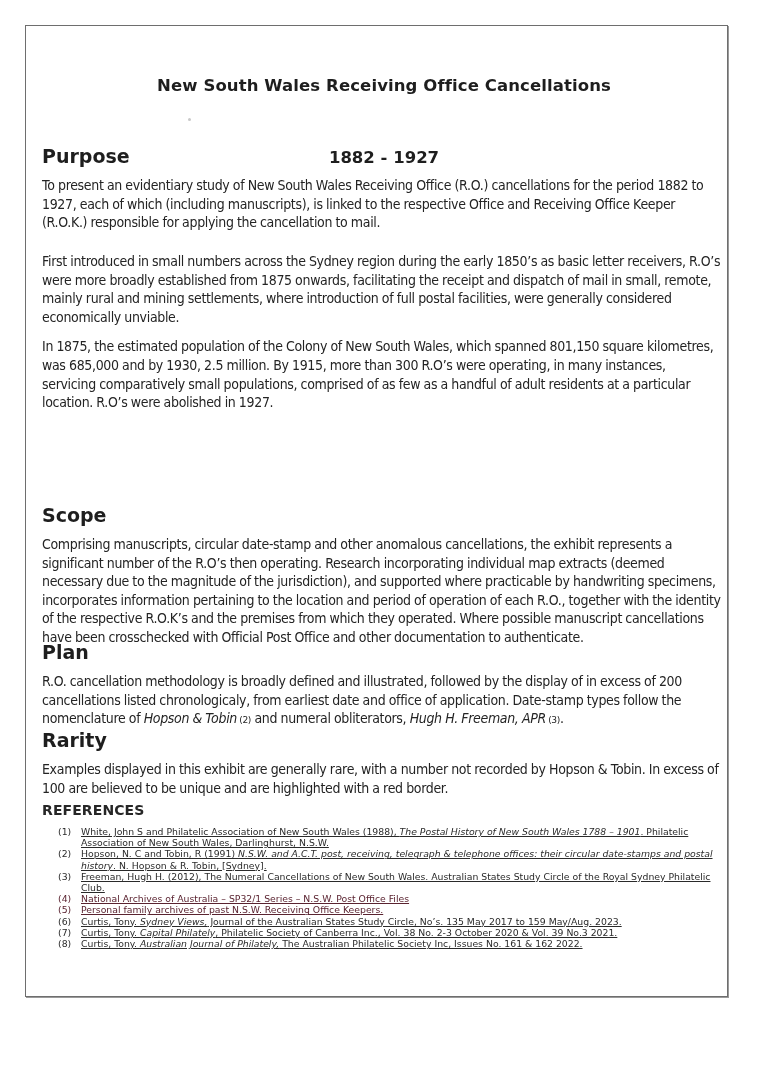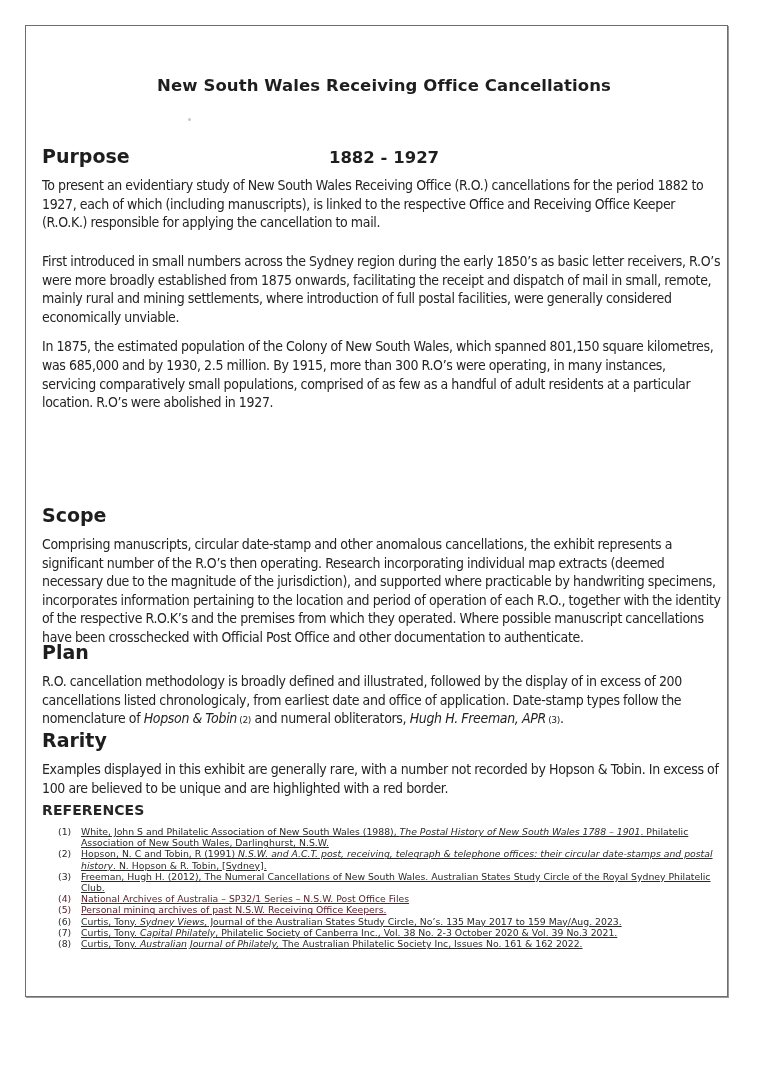--- a/index.html
+++ b/index.html
@@ -163,21 +163,21 @@
   <li>
     <span class="num">(3)</span>
     <span class="txt"><span>Freeman, Hugh H. (2012), The Numeral Cancellations of New South Wales. Australian States Study Circle of the Royal Sydney Philatelic Club.</span><span class="it"></span><span></span></span>
   </li>
   <li class="tinted">
     <span class="num">(4)</span>
     <span class="txt"><span>National Archives of Australia – SP32/1 Series – N.S.W. Post Office Files</span><span class="it"></span><span></span></span>
   </li>
   <li class="tinted">
     <span class="num">(5)</span>
-    <span class="txt"><span>Personal mining archives of past N.S.W. Receiving Office Keepers.</span><span class="it"></span><span></span></span>
+    <span class="txt"><span>Personal family archives of past N.S.W. Receiving Office Keepers.</span><span class="it"></span><span></span></span>
   </li>
   <li>
     <span class="num">(6)</span>
     <span class="txt"><span>Curtis, Tony. </span><span class="it">Sydney Views,</span><span> Journal of the Australian States Study Circle, No’s. 135 May 2017 to 159 May/Aug. 2023.</span></span>
   </li>
   <li>
     <span class="num">(7)</span>
     <span class="txt"><span>Curtis, Tony. </span><span class="it">Capital Philately</span><span>, Philatelic Society of Canberra Inc., Vol. 38 No. 2-3 October 2020 &amp; Vol. 39 No.3 2021.</span></span>
   </li>
   <li>

